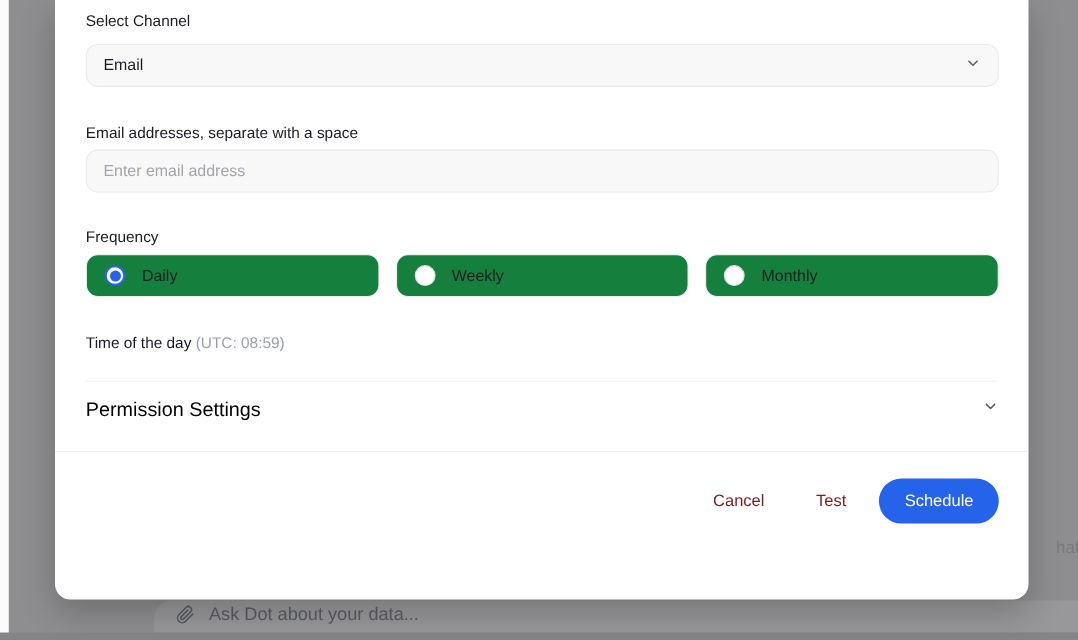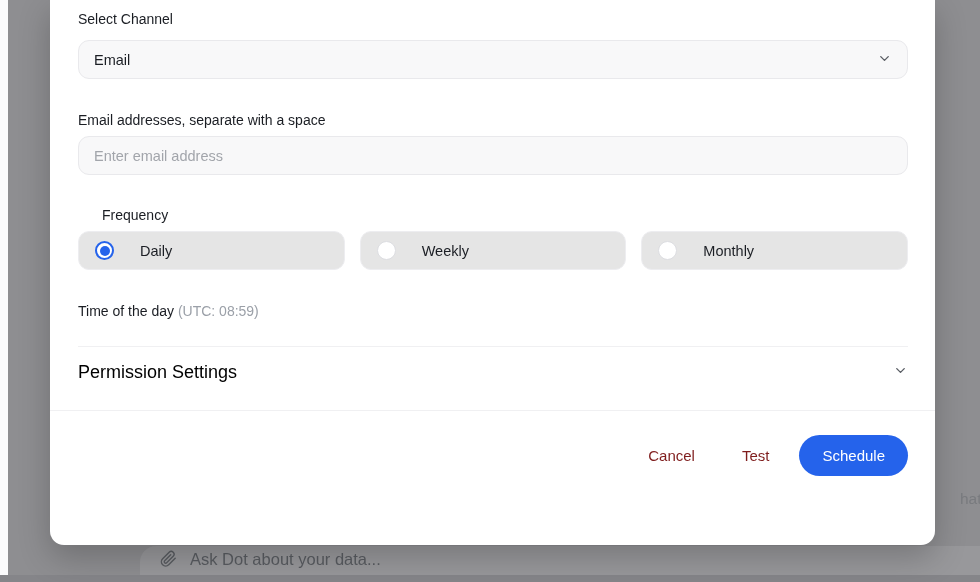--- a/index.html
+++ b/index.html
@@ -57,21 +57,21 @@
 
   .field-label {
     font-size: 14px;
     line-height: 20px;
     color: #1a1d23;
   }
   .label-note { color: #9ba0a8; }
 
   .l1 { padding-top: 9px; }
   .l2 { margin-top: 31px; }
-  .l3 { margin-top: 30px; margin-left: 24px; }
+  .l3 { margin-top: 30px; }
   .l4 { margin-top: 31px; }
 
   .field-box {
     height: 39px;
     background: #f8f8f9;
     border: 1px solid #e9e9ec;
     border-radius: 11px;
     display: flex;
     align-items: center;
     padding: 0 15px;
@@ -90,27 +90,27 @@
   .email-box input::placeholder { color: #a2a5ab; opacity: 1; }
 
   .radio-row {
     margin-top: 6px;
     display: flex;
     gap: 15px;
   }
   .radio-card {
     flex: 1;
     height: 39px;
-    background: #e5e5e5;
+    background: #15803d;
     border: 1px solid #ededf0;
     border-radius: 11px;
     display: flex;
     align-items: center;
     padding: 4px 16px;
-    gap: 26px;
+    gap: 15px;
     cursor: pointer;
   }
   .radio-circle {
     position: relative;
     width: 19px; height: 19px;
     border-radius: 50%;
     background: #ffffff;
     border: 1px solid #dcdde1;
     flex: none;
   }

